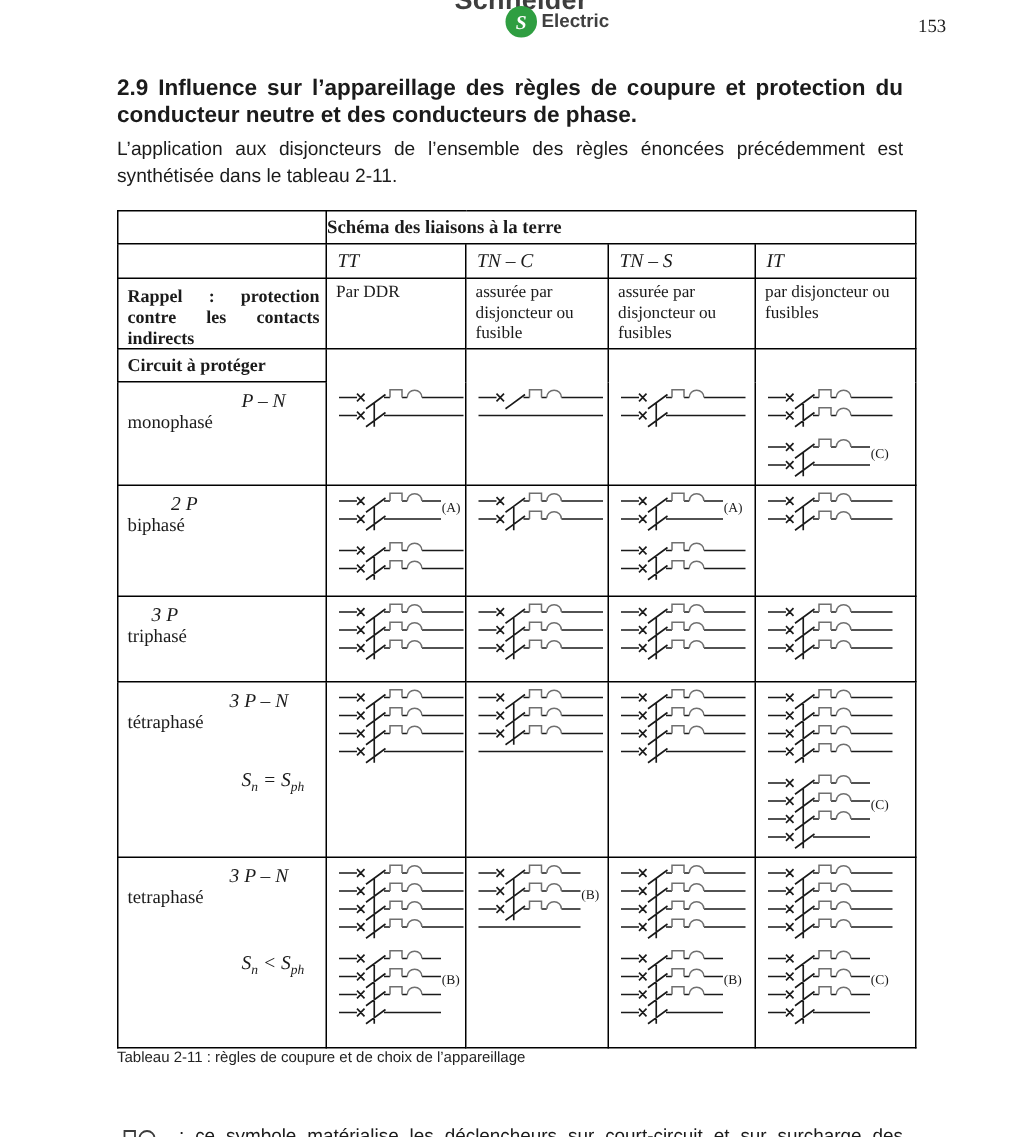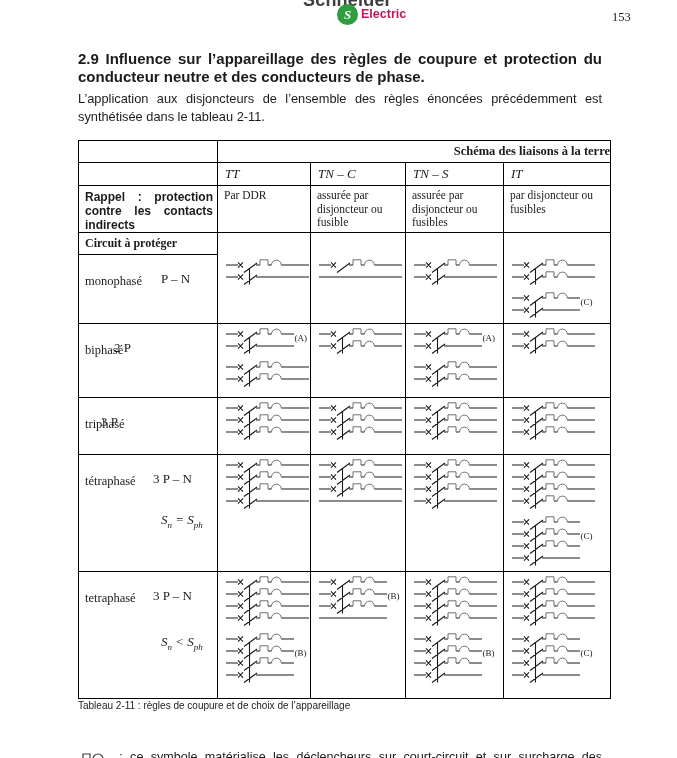--- a/index.html
+++ b/index.html
@@ -7,45 +7,45 @@
     width:677px;height:758px;position:relative;background:#ffffff;
     font-family:"Liberation Sans",sans-serif;color:#1b1b1b;overflow:hidden;
   }
   
   .logo{position:absolute;left:293px;top:0;width:150px;height:30px;text-align:center;}
   .brand-top{position:absolute;left:10px;top:-10px;font-family:"Liberation Sans",sans-serif;
     font-weight:bold;font-size:18px;letter-spacing:.2px;color:#3e3e3e;}
   .logo-icon{position:absolute;left:44px;top:4px;width:21px;height:21px;border-radius:50%;
     display:flex;align-items:center;justify-content:center;
     color:#fff;font-weight:bold;font-style:italic;font-size:13px;font-family:"Liberation Serif",serif;}
-  .brand-bottom{position:absolute;left:68px;top:7px;font-weight:600;font-size:12.5px;color:#be185d;}
+  .brand-bottom{position:absolute;left:68px;top:7px;font-weight:600;font-size:12.5px;color:#404040;}
   .page-number{position:absolute;left:612px;top:10px;font-family:"Liberation Serif",serif;font-size:12.5px;}
   
   .heading{position:absolute;left:78px;top:50px;width:524px;font-weight:bold;
     font-size:15px;line-height:17.5px;text-align:justify;}
   .intro{position:absolute;left:78px;top:90px;width:524px;
     font-size:12.8px;line-height:17.5px;text-align:justify;}
   
   table.main{border-collapse:collapse;table-layout:fixed;position:absolute;left:78px;top:140px;width:532px;}
   table.main td{border:1px solid #000;padding:0;vertical-align:top;overflow:hidden;}
   td.blank{border:none;}
   .top-header{font-family:"Liberation Serif",serif;font-weight:bold;font-size:12.5px;
-    text-align:right;vertical-align:middle !important;}
+    text-align:left;vertical-align:middle !important;}
   .sys{font-family:"Liberation Serif",serif;font-style:italic;font-size:13px;padding:3px 0 0 7px !important;margin-top:36px;}
-  .rappel-label{font-family:Liberation Sans, sans-serif;font-weight:bold;font-size:12px;
+  .rappel-label{font-family:Liberation Serif, serif;font-weight:bold;font-size:12px;
     line-height:14px;padding:4px 4px 0 6px !important;text-align:justify;}
   .rappel-val{font-family:"Liberation Serif",serif;font-size:11.5px;line-height:13.5px;
     padding:3px 6px 0 6px !important;}
   .circuit-header{font-family:"Liberation Serif",serif;font-weight:bold;font-size:12px;
     padding:3px 6px !important;}
   .nb{border-bottom:none !important;}
   .nt{border-top:none !important;}
   .label-cell{position:relative;font-family:"Liberation Serif",serif;}
   .row-label{position:absolute;left:6px;top:19px;font-size:12.5px;}
-  .formula{position:absolute;top:16px;font-size:13px;white-space:pre;}
+  .formula{position:absolute;top:4px;font-style:italic;font-size:13px;white-space:pre;}
   .sub-formula{position:absolute;font-style:italic;font-size:13px;white-space:pre;}
   .sub-formula sub,.formula sub{font-size:9px;}
   .rel{white-space:pre;}
   .f0 .formula{left:82px;}
   .f1 .formula{left:35px;}
   .f2 .formula{left:22px;}
   .f3 .formula{left:74px;} .f3 .sub-formula{left:82px;top:57px;}
   .f4 .formula{left:74px;} .f4 .sub-formula{left:82px;top:62px;}
   td.schem{padding:2px 0 0 5px !important;}
   .schem svg{display:block;margin:0 0 4px 0;}

